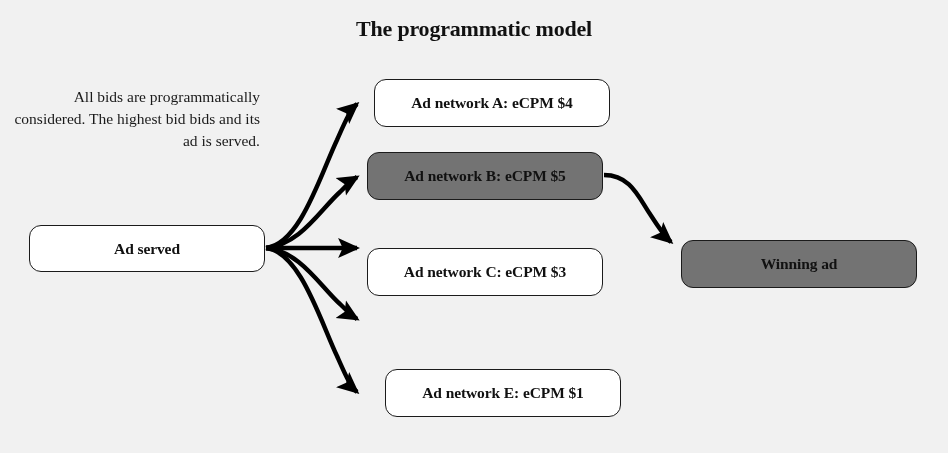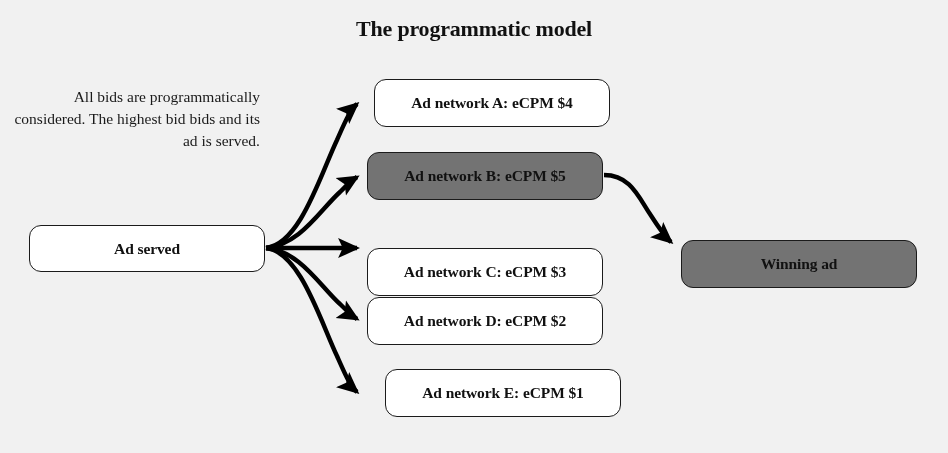--- a/index.html
+++ b/index.html
@@ -124,19 +124,18 @@
   </svg>
 
   <div class="node" id="node-ad-request">Ad served</div>
 
   <div class="node" id="node-network-a">Ad network A: eCPM $4</div>
 
   <div class="node green" id="node-network-b">Ad network B: eCPM $5</div>
 
   <div class="node" id="node-network-c">Ad network C: eCPM $3</div>
 
-  <div class="node" id="node-network-d">Ad network D: eCPM $2</div>
 
   <div class="node" id="node-network-e">Ad network E: eCPM $1</div>
 
   <div class="node green" id="node-winning-ad">Winning ad</div>
 
 </div>
 
 </body></html>

